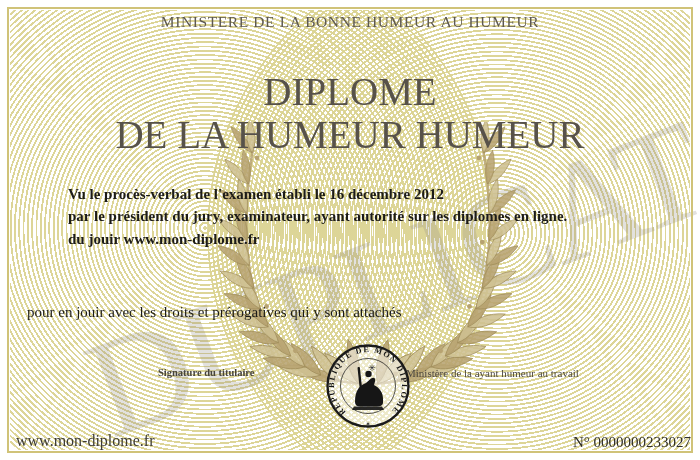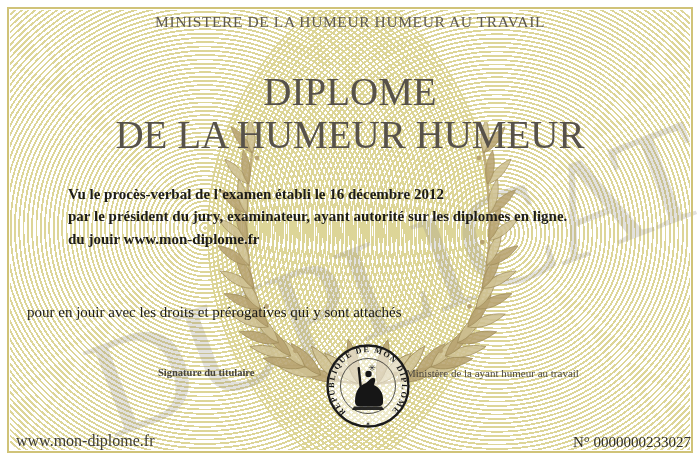--- a/index.html
+++ b/index.html
@@ -136,21 +136,21 @@
         <path d="M0 0 C5 -9 7 -21 1.5 -35 C-5 -21 -5 -9 0 0 Z" transform="translate(30.4,62.0) rotate(-45.8) scale(0.98)" fill="#cec092" fill-opacity=".88" stroke="#9f8c59" stroke-width=".6"></path>
         <path d="M0 0 C5 -9 7 -21 1.5 -35 C-5 -21 -5 -9 0 0 Z" transform="translate(30.4,62.0) rotate(-10.8) scale(0.98)" fill="#b7a371" fill-opacity=".88" stroke="#9f8c59" stroke-width=".6"></path>
         <path d="M0 0 C5 -9 7 -21 1.5 -35 C-5 -21 -5 -9 0 0 Z" transform="translate(34.2,30.8) rotate(-41.5) scale(0.96)" fill="#b7a371" fill-opacity=".88" stroke="#9f8c59" stroke-width=".6"></path>
         <path d="M0 0 C5 -9 7 -21 1.5 -35 C-5 -21 -5 -9 0 0 Z" transform="translate(34.2,30.8) rotate(-6.5) scale(0.96)" fill="#cec092" fill-opacity=".88" stroke="#9f8c59" stroke-width=".6"></path>
         <circle cx="39.1" cy="35.9" r="2.4" fill="#b7a371"></circle>
       </g>
     </svg>
 
   <div class="frame"></div>
 
-  <div class="header">MINISTERE DE LA HUMEUR HUMEUR AU TRAVAIL</div>
+  <div class="header">MINISTERE DE LA BONNE HUMEUR AU HUMEUR</div>
 
   <div class="title">
     <div>DIPLOME</div>
     <div>DE LA HUMEUR HUMEUR</div>
   </div>
 
   <div class="body">
     <div>Vu le procès-verbal de l'examen établi le 16 décembre 2012</div>
     <div>par le président du jury, examinateur, ayant autorité sur les diplomes en ligne.</div>
     <div>du jouir www.mon-diplome.fr</div>

